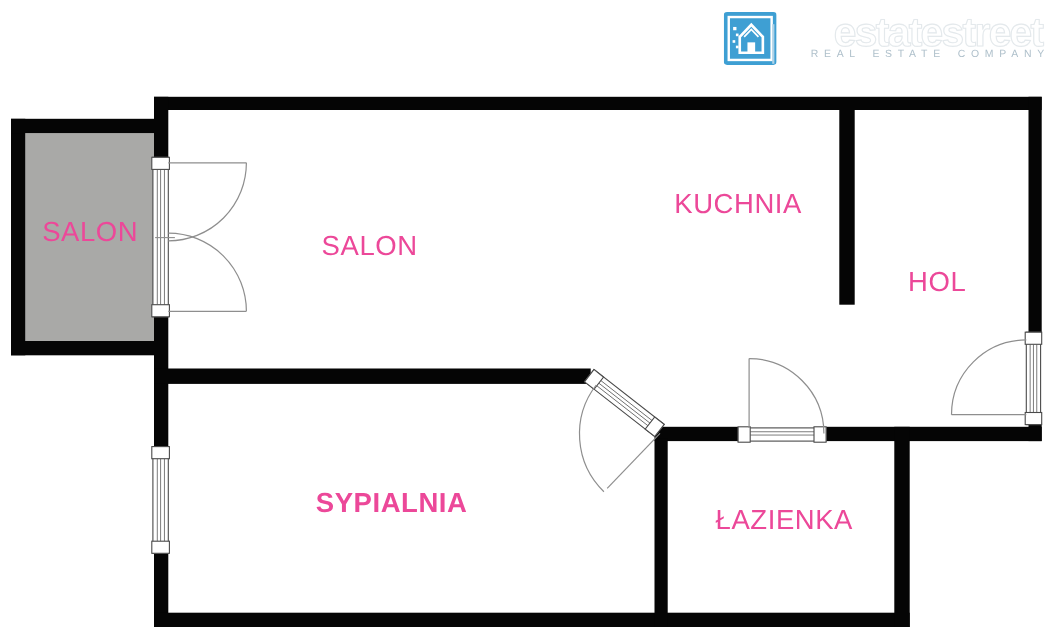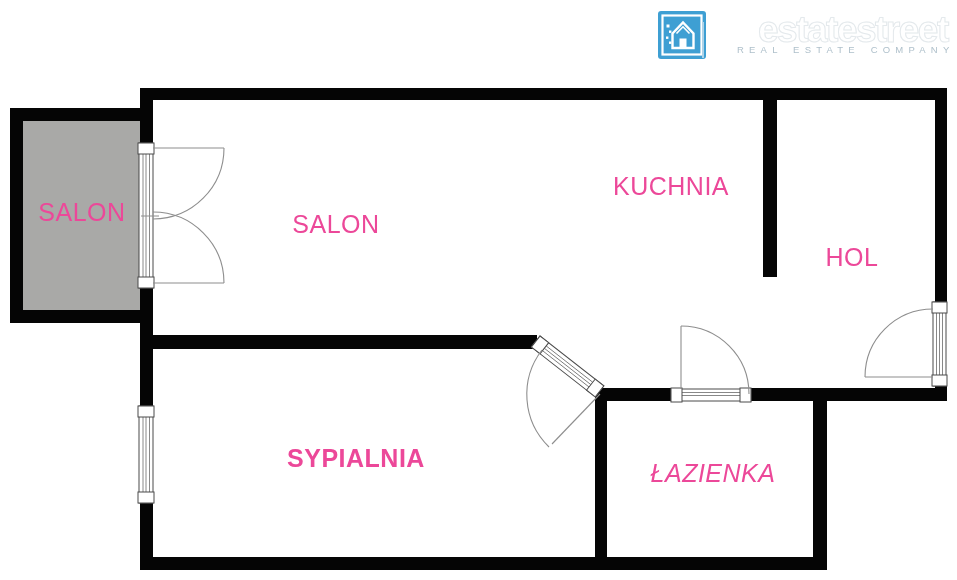--- a/index.html
+++ b/index.html
@@ -144,16 +144,16 @@
         <line x1="600" y1="394" x2="552" y2="444" stroke="#8e8e8e" stroke-width="1.1"></line>
         <path d="M542,350 A73,73 0 0 0 549,447" fill="none" stroke="#8e8e8e" stroke-width="1.1"></path>
       </g>
     </svg>
 
     <div class="room-label" style="left:82px;top:212px;">SALON</div>
     <div class="room-label" style="left:336px;top:224px;">SALON</div>
     <div class="room-label" style="left:671px;top:186px;">KUCHNIA</div>
     <div class="room-label" style="left:852px;top:257px;text-align:center;">HOL</div>
     <div class="room-label" style="left:356px;top:458px;font-weight:bold;">SYPIALNIA</div>
-    <div class="room-label" style="left:713px;top:473px;font-style:italic;">ŁAZIENKA</div>
+    <div class="room-label" style="left:713px;top:473px;">ŁAZIENKA</div>
   </div>
 
 </div>
 
 </body></html>

